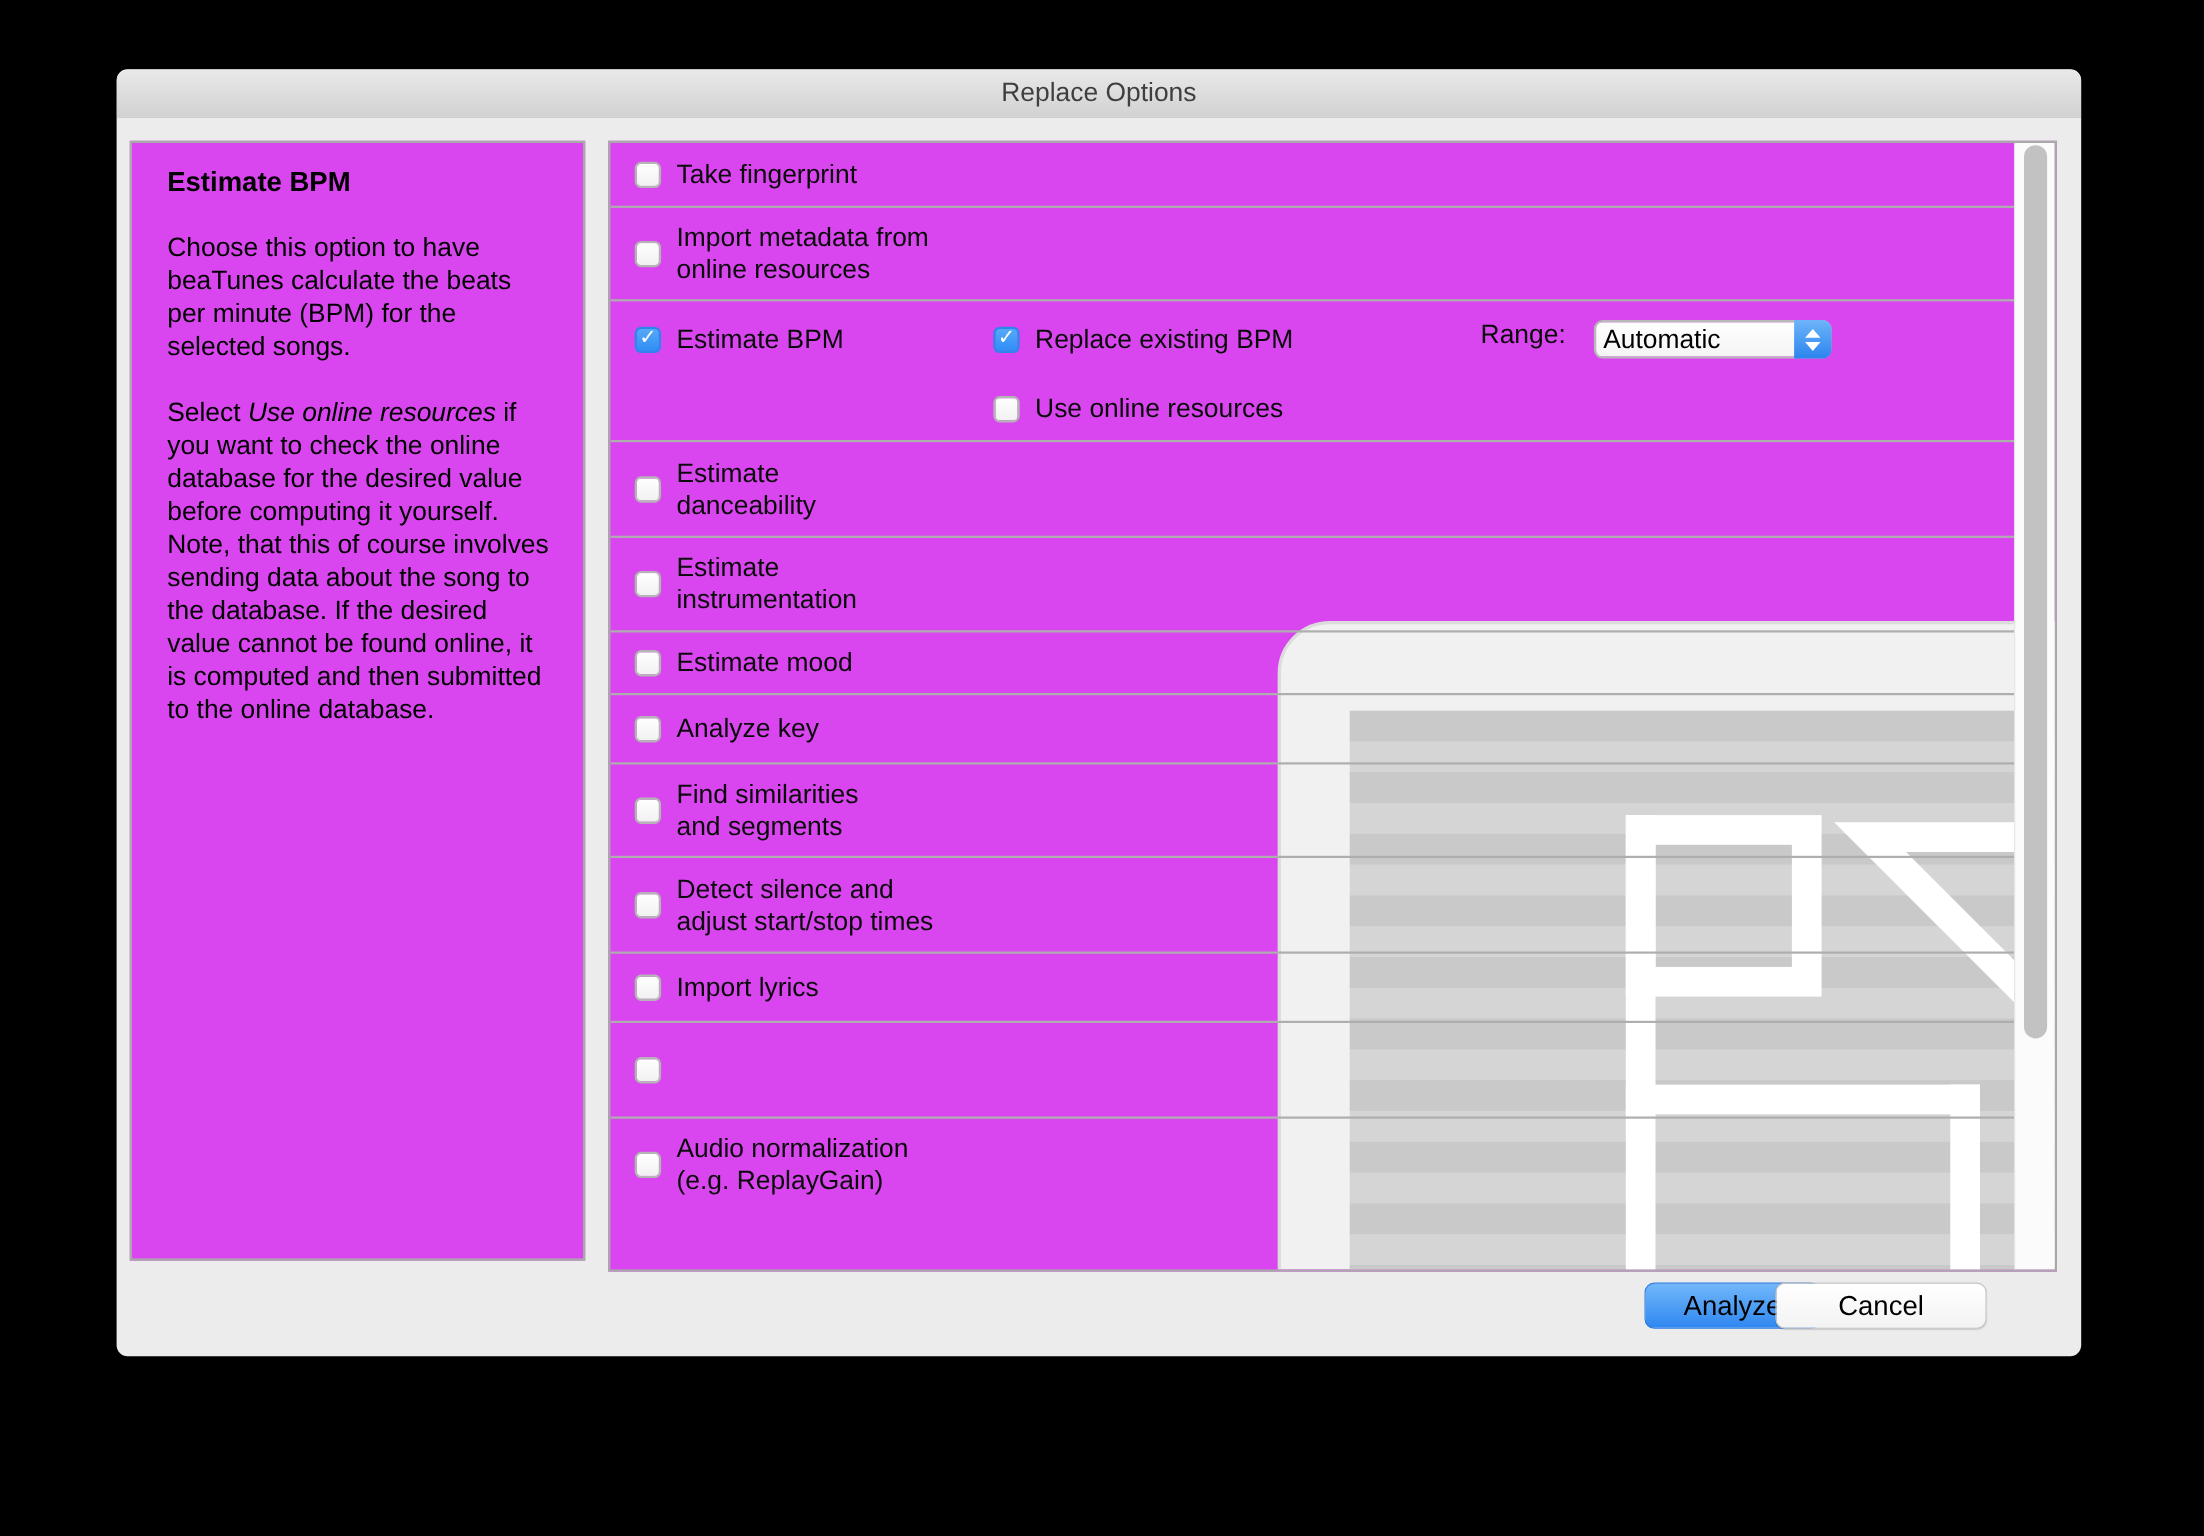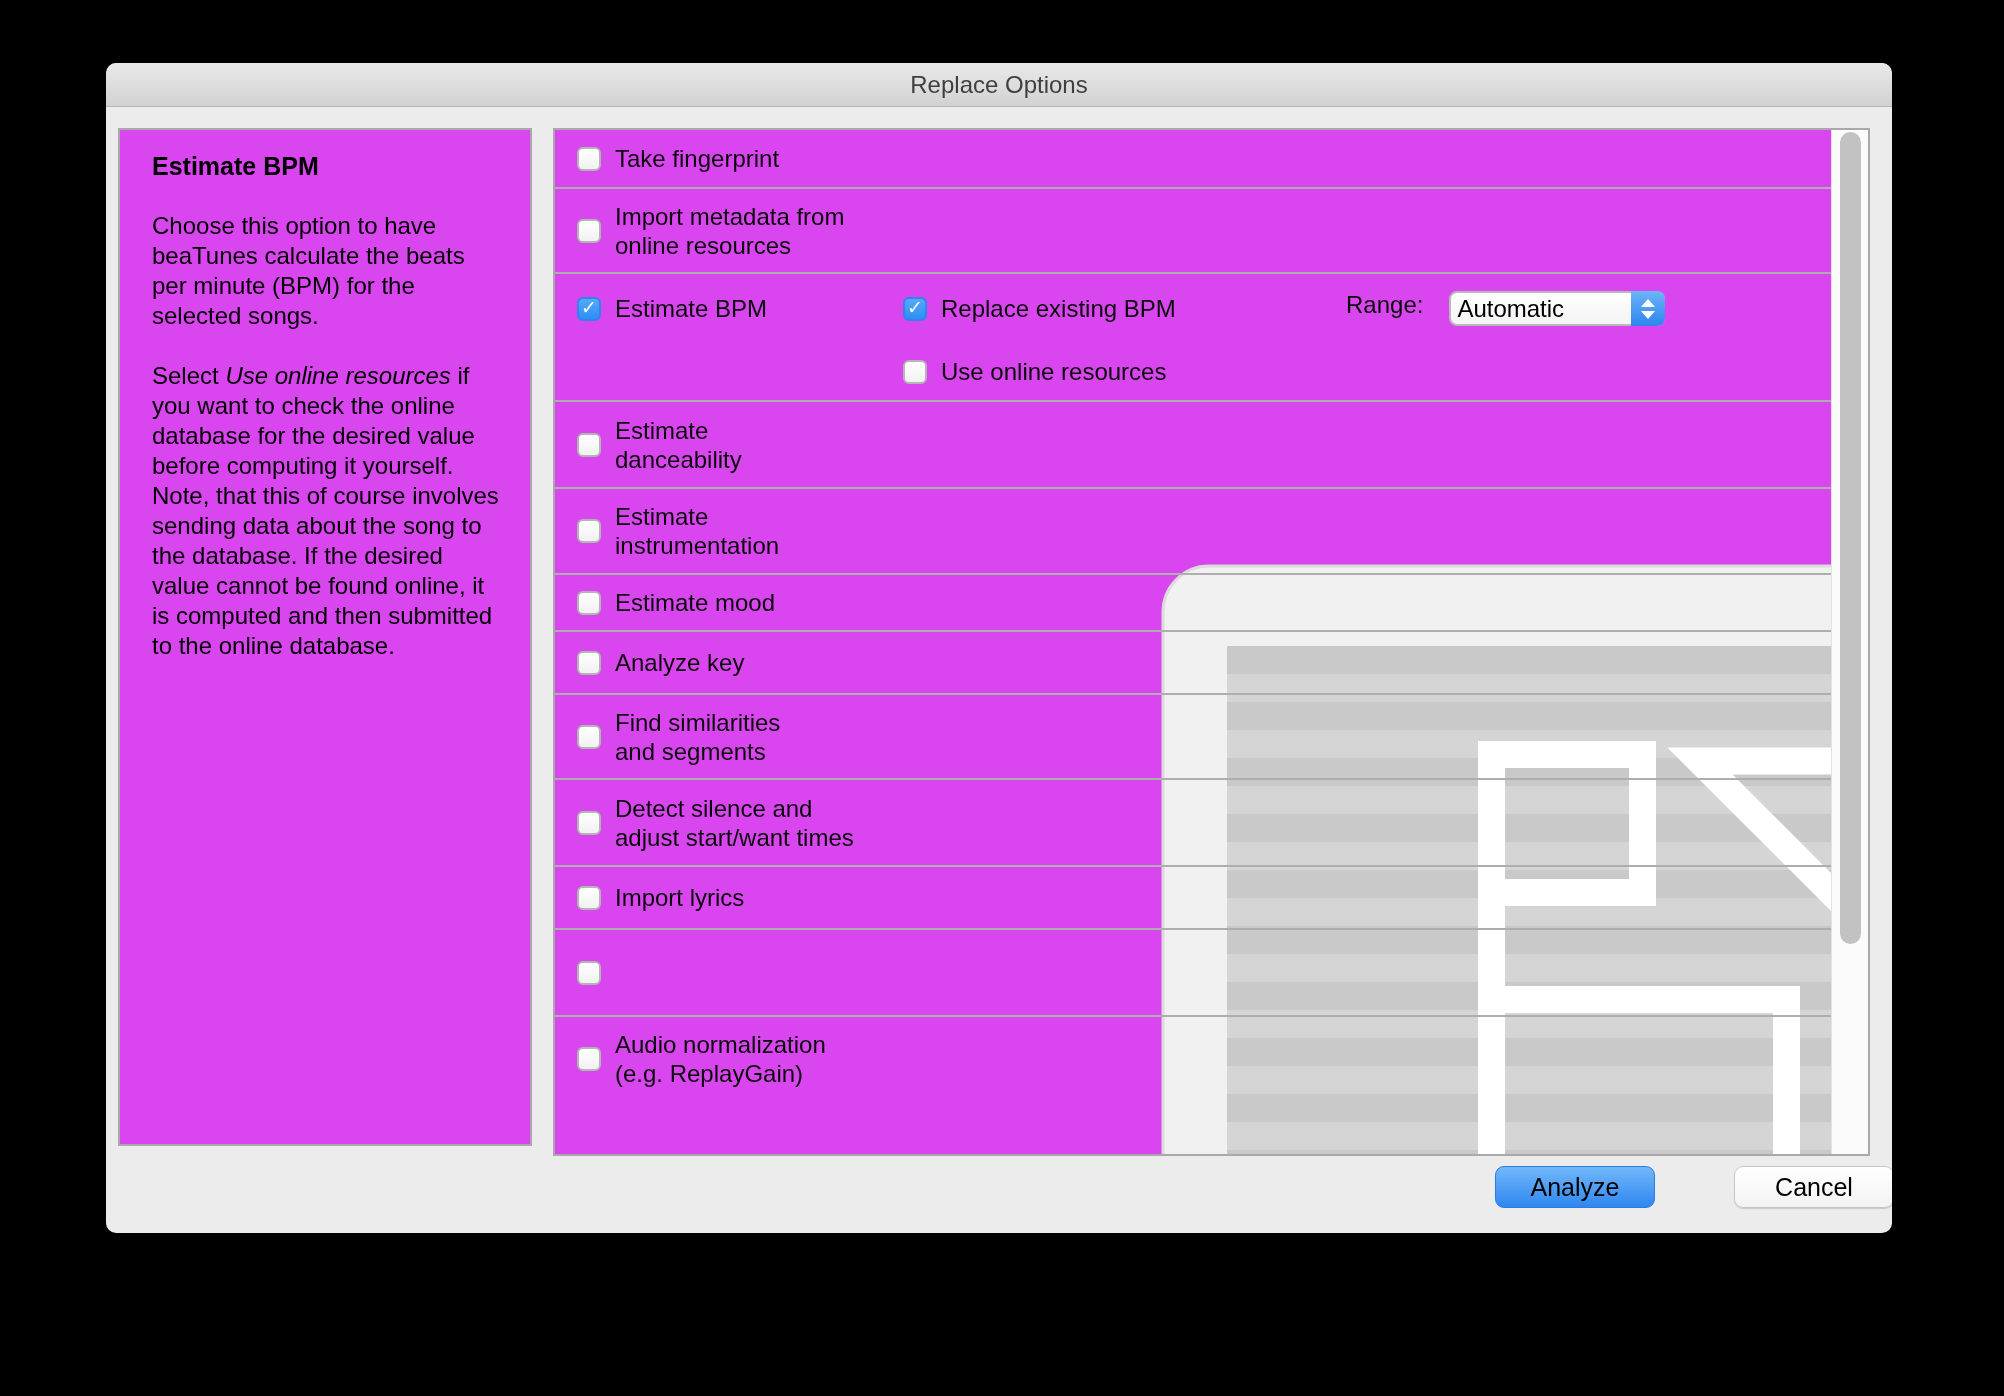--- a/index.html
+++ b/index.html
@@ -52,21 +52,21 @@
   .tri.up{border-bottom:8px solid #fff;margin-bottom:4px;}
   .tri.down{border-top:8px solid #fff;}
 
   .gutter{position:absolute;right:0;top:0;width:37px;height:1024px;background:#fbfbfb;
     border-left:1px solid #e3e3e3;z-index:3;}
   .thumb{position:absolute;left:8px;top:2px;width:21px;height:812px;background:#c2c2c2;border-radius:11px;}
 
   .btn{position:absolute;top:1103px;height:42px;border-radius:9px;font-size:25px;color:#000;
     display:flex;align-items:center;justify-content:center;}
   .btn.analyze{left:1389px;width:160px;background:linear-gradient(#72b7fa,#2f87f0);border:1px solid #2c7ce2;}
-  .btn.cancel{left:1628px;width:160px;background:linear-gradient(#ffffff,#f3f3f3);border:1px solid #c6c6c6;
+  .btn.cancel{left:1508px;width:192px;background:linear-gradient(#ffffff,#f3f3f3);border:1px solid #c6c6c6;
     box-shadow:0 1px 1px rgba(0,0,0,.15);}
 </style>
 </head>
 <body>
 
 <div class="window">
 
   <div class="titlebar">
     <div class="title">Replace Options</div>
   </div>
@@ -181,21 +181,21 @@
             <div class="cb"></div>
             <div class="lbl">
               <div>Find similarities</div>
               <div>and segments</div>
             </div>
           </div>
           <div class="row" style="height: 87px;">
             <div class="cb"></div>
             <div class="lbl">
               <div>Detect silence and</div>
-              <div>adjust start/want times</div>
+              <div>adjust start/stop times</div>
             </div>
           </div>
           <div class="row" style="height: 63px;">
             <div class="cb"></div>
             <div class="lbl">
               <div>Import lyrics</div>
             </div>
           </div>
           <div class="row" style="height: 87px;">
             <div class="cb"></div>

